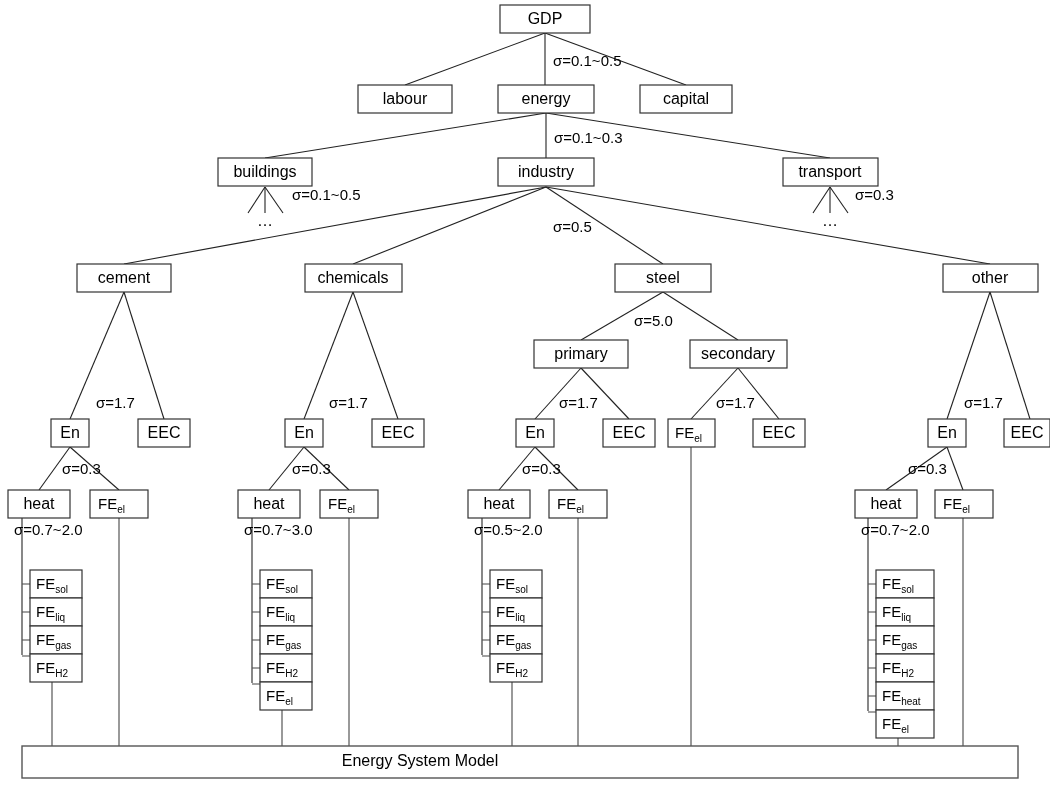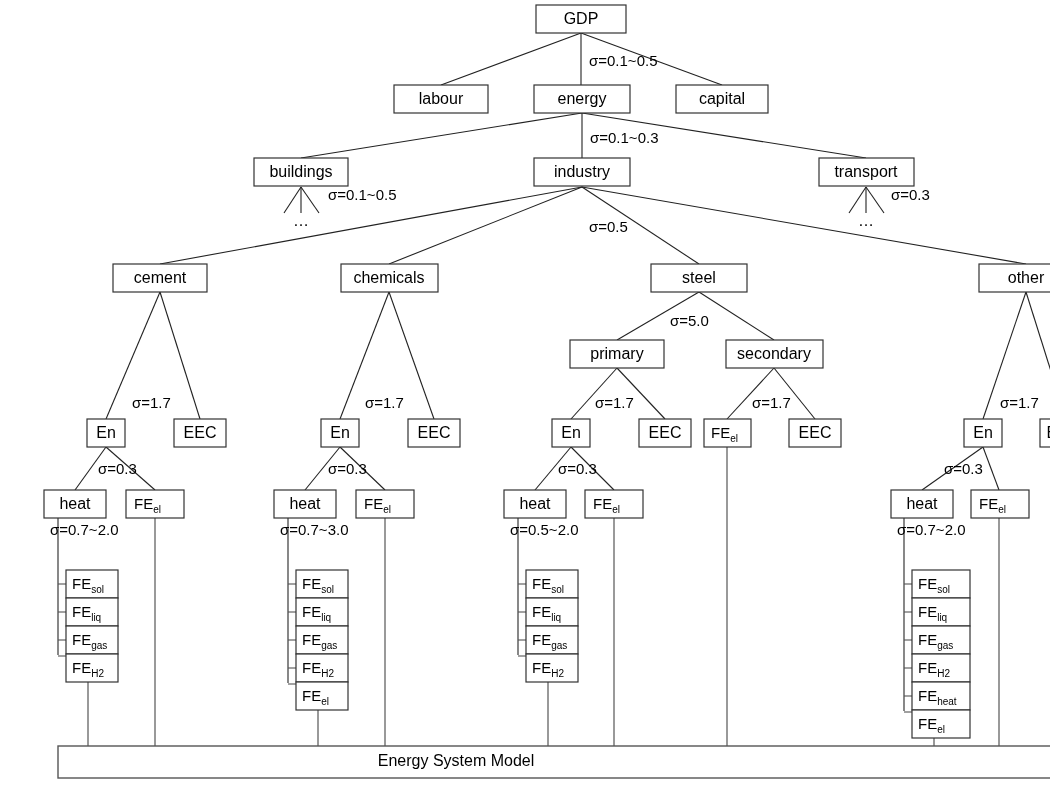--- a/index.html
+++ b/index.html
@@ -10,21 +10,20 @@
   body {
     width: 1050px;
     height: 785px;
     font-family: "Liberation Sans", sans-serif;
     overflow: hidden;
   }
   #diagram-root {
     position: relative;
     width: 1002px;
     height: 785px;
-    margin-left: 36px;
   }
   svg#tree {
     display: block;
     width: 1050px;
     height: 785px;
   }
   .nodebox {
     fill: #ffffff;
     stroke: #333333;
     stroke-width: 1.2;

